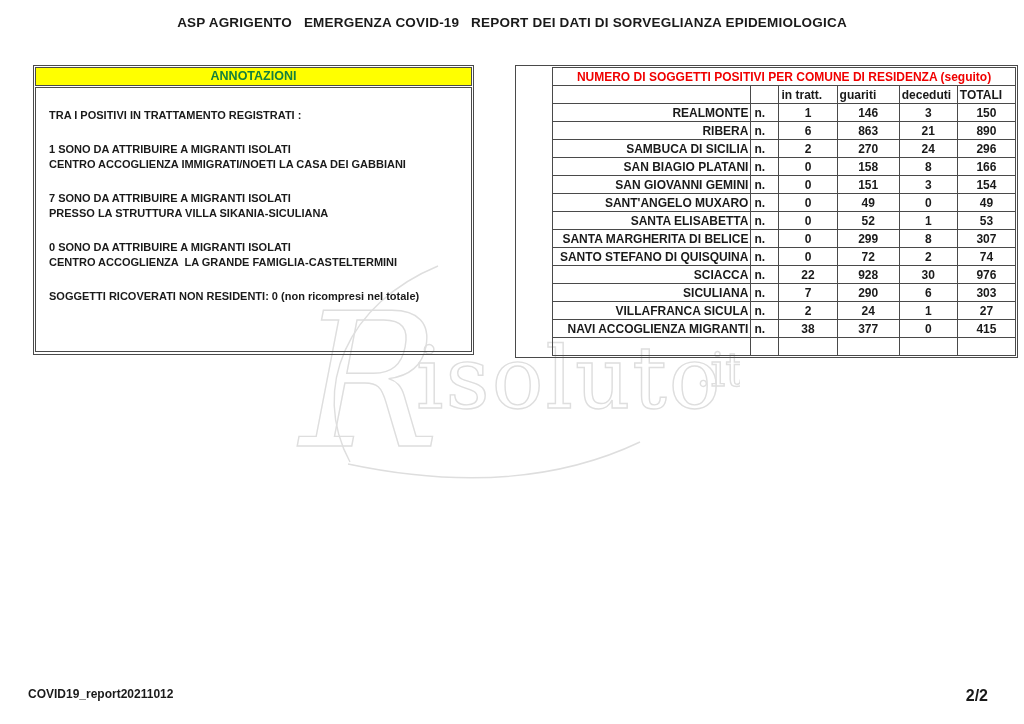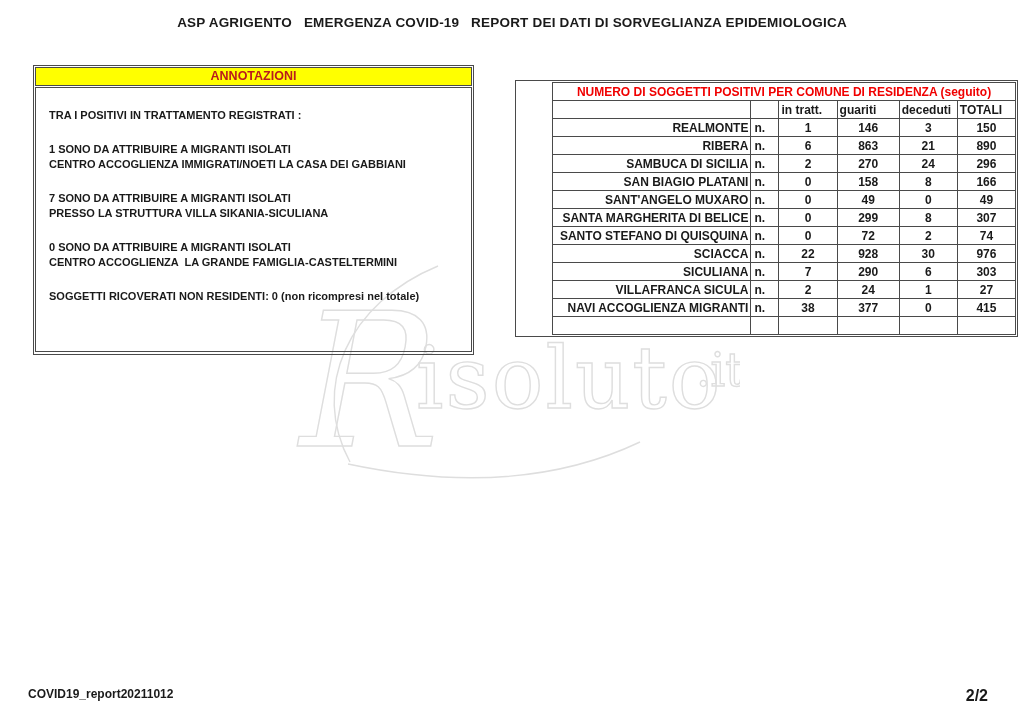--- a/index.html
+++ b/index.html
@@ -10,31 +10,31 @@
   .page-title{
     position:absolute;top:15px;left:0;right:0;text-align:center;
     font-size:13.5px;font-weight:bold;white-space:pre;letter-spacing:.2px;
   }
   
   .watermark{position:absolute;left:288px;top:248px;z-index:0;}
   
   .box{position:absolute;border:1px solid #4a4a4a;padding:1px;background:transparent;z-index:1;}
   .annotations-box{left:33px;top:65px;width:437px;height:286px;}
   .ann-header{
-    border:1px solid #4a4a4a;background:#ffff00;color:#b91c1c;
+    border:1px solid #4a4a4a;background:#ffff00;color:#15803d;
     font-weight:bold;font-size:12.5px;text-align:center;height:17px;line-height:17px;
   }
   .ann-body{
     border:1px solid #4a4a4a;height:243px;padding:20px 10px 0 13px;margin-top:1px;
   }
   .note-para{
     font-weight:bold;font-size:11px;line-height:15.5px;margin:0 0 18px 0;
     white-space:pre-wrap;
   }
-  .table-box{left:515px;top:80px;width:464px;padding-left:36px;}
+  .table-box{left:515px;top:65px;width:464px;padding-left:36px;}
   table.positives{border-collapse:collapse;width:100%;table-layout:fixed;}
   table.positives td{
     border:1px solid #4a4a4a;height:17px;font-size:12px;font-weight:bold;
     padding:0 2px;overflow:hidden;white-space:nowrap;background:transparent;
   }
   .table-title-cell{background:#ffff00;color:#f00000;text-align:center;font-size:12.5px;}
   .colhead{text-align:left;}
   .comune{text-align:right;padding-left:3px !important;}
   .ncol{text-align:left;padding-left:3px !important;}
   .num{text-align:center;}
@@ -118,26 +118,42 @@
       </tr>
       <tr>
         <td class="comune">SAN BIAGIO PLATANI</td>
         <td class="ncol">n.</td>
         <td class="num">0</td>
         <td class="num">158</td>
         <td class="num">8</td>
         <td class="num">166</td>
       </tr>
       <tr>
+        <td class="comune">SAN GIOVANNI GEMINI</td>
+        <td class="ncol">n.</td>
+        <td class="num">0</td>
+        <td class="num">151</td>
+        <td class="num">3</td>
+        <td class="num">154</td>
+      </tr>
+      <tr>
         <td class="comune">SANT'ANGELO MUXARO</td>
         <td class="ncol">n.</td>
         <td class="num">0</td>
         <td class="num">49</td>
         <td class="num">0</td>
         <td class="num">49</td>
+      </tr>
+      <tr>
+        <td class="comune">SANTA ELISABETTA</td>
+        <td class="ncol">n.</td>
+        <td class="num">0</td>
+        <td class="num">52</td>
+        <td class="num">1</td>
+        <td class="num">53</td>
       </tr>
       <tr>
         <td class="comune">SANTA MARGHERITA DI BELICE</td>
         <td class="ncol">n.</td>
         <td class="num">0</td>
         <td class="num">299</td>
         <td class="num">8</td>
         <td class="num">307</td>
       </tr>
       <tr>

